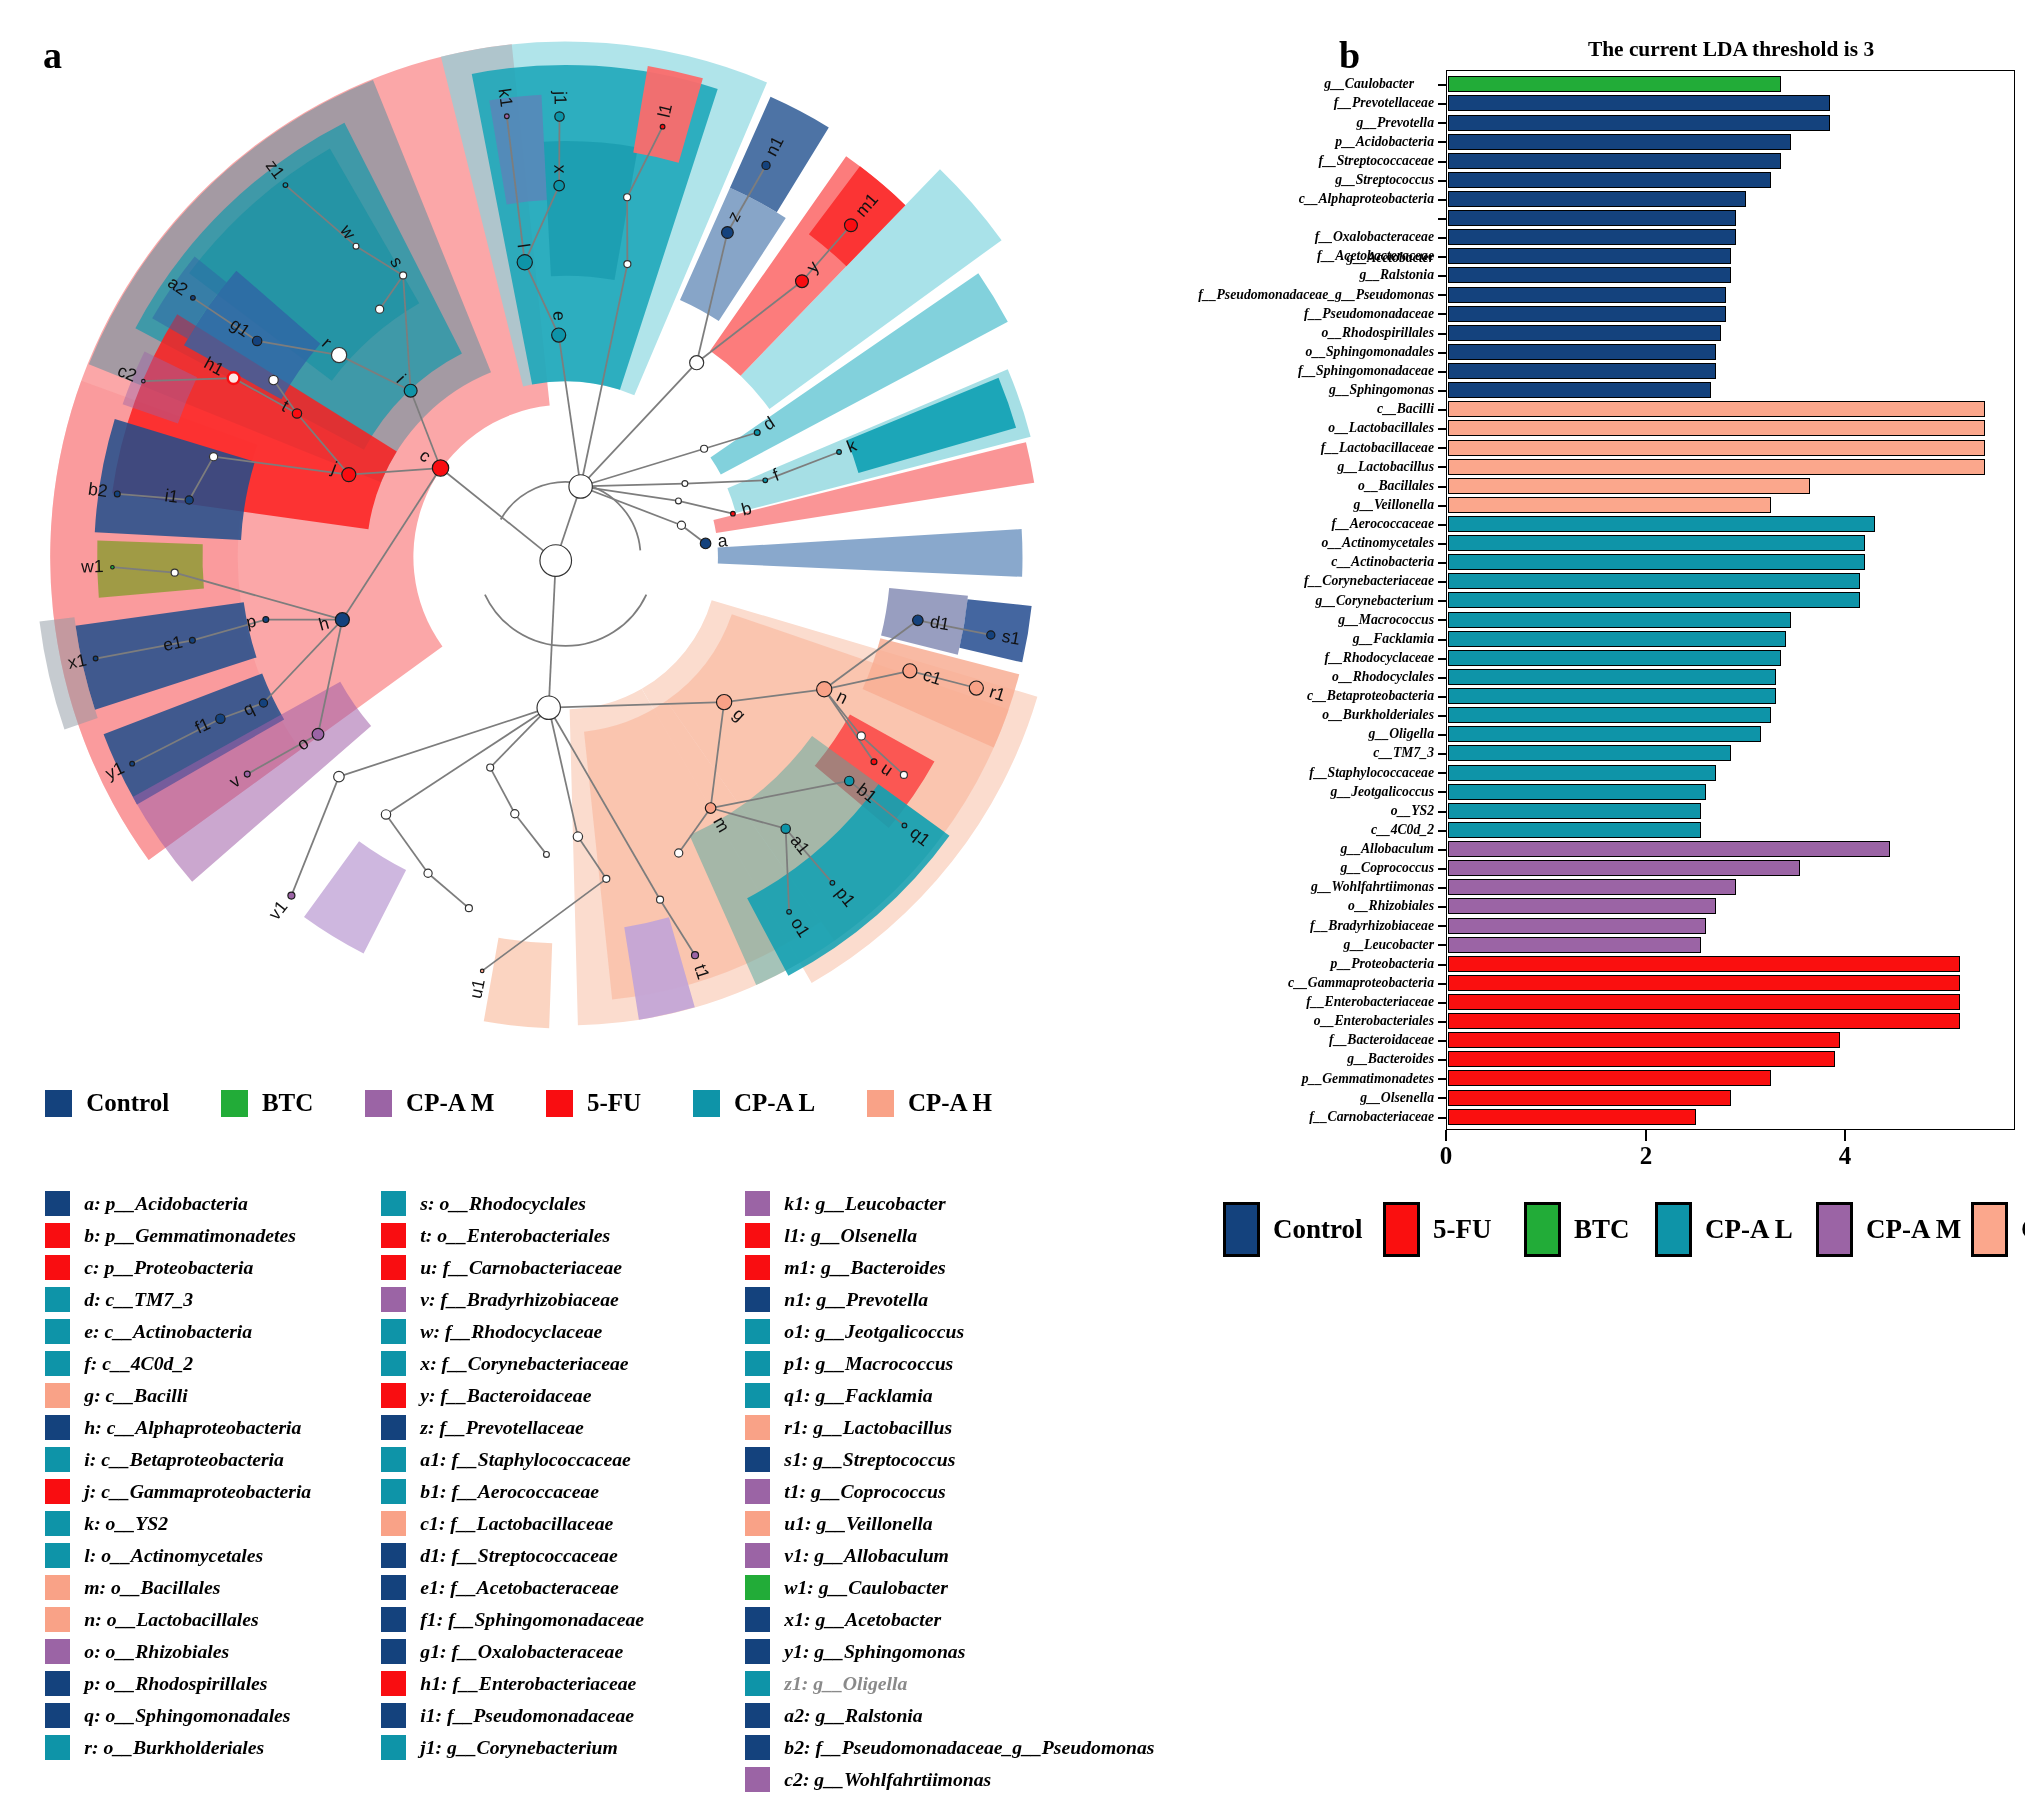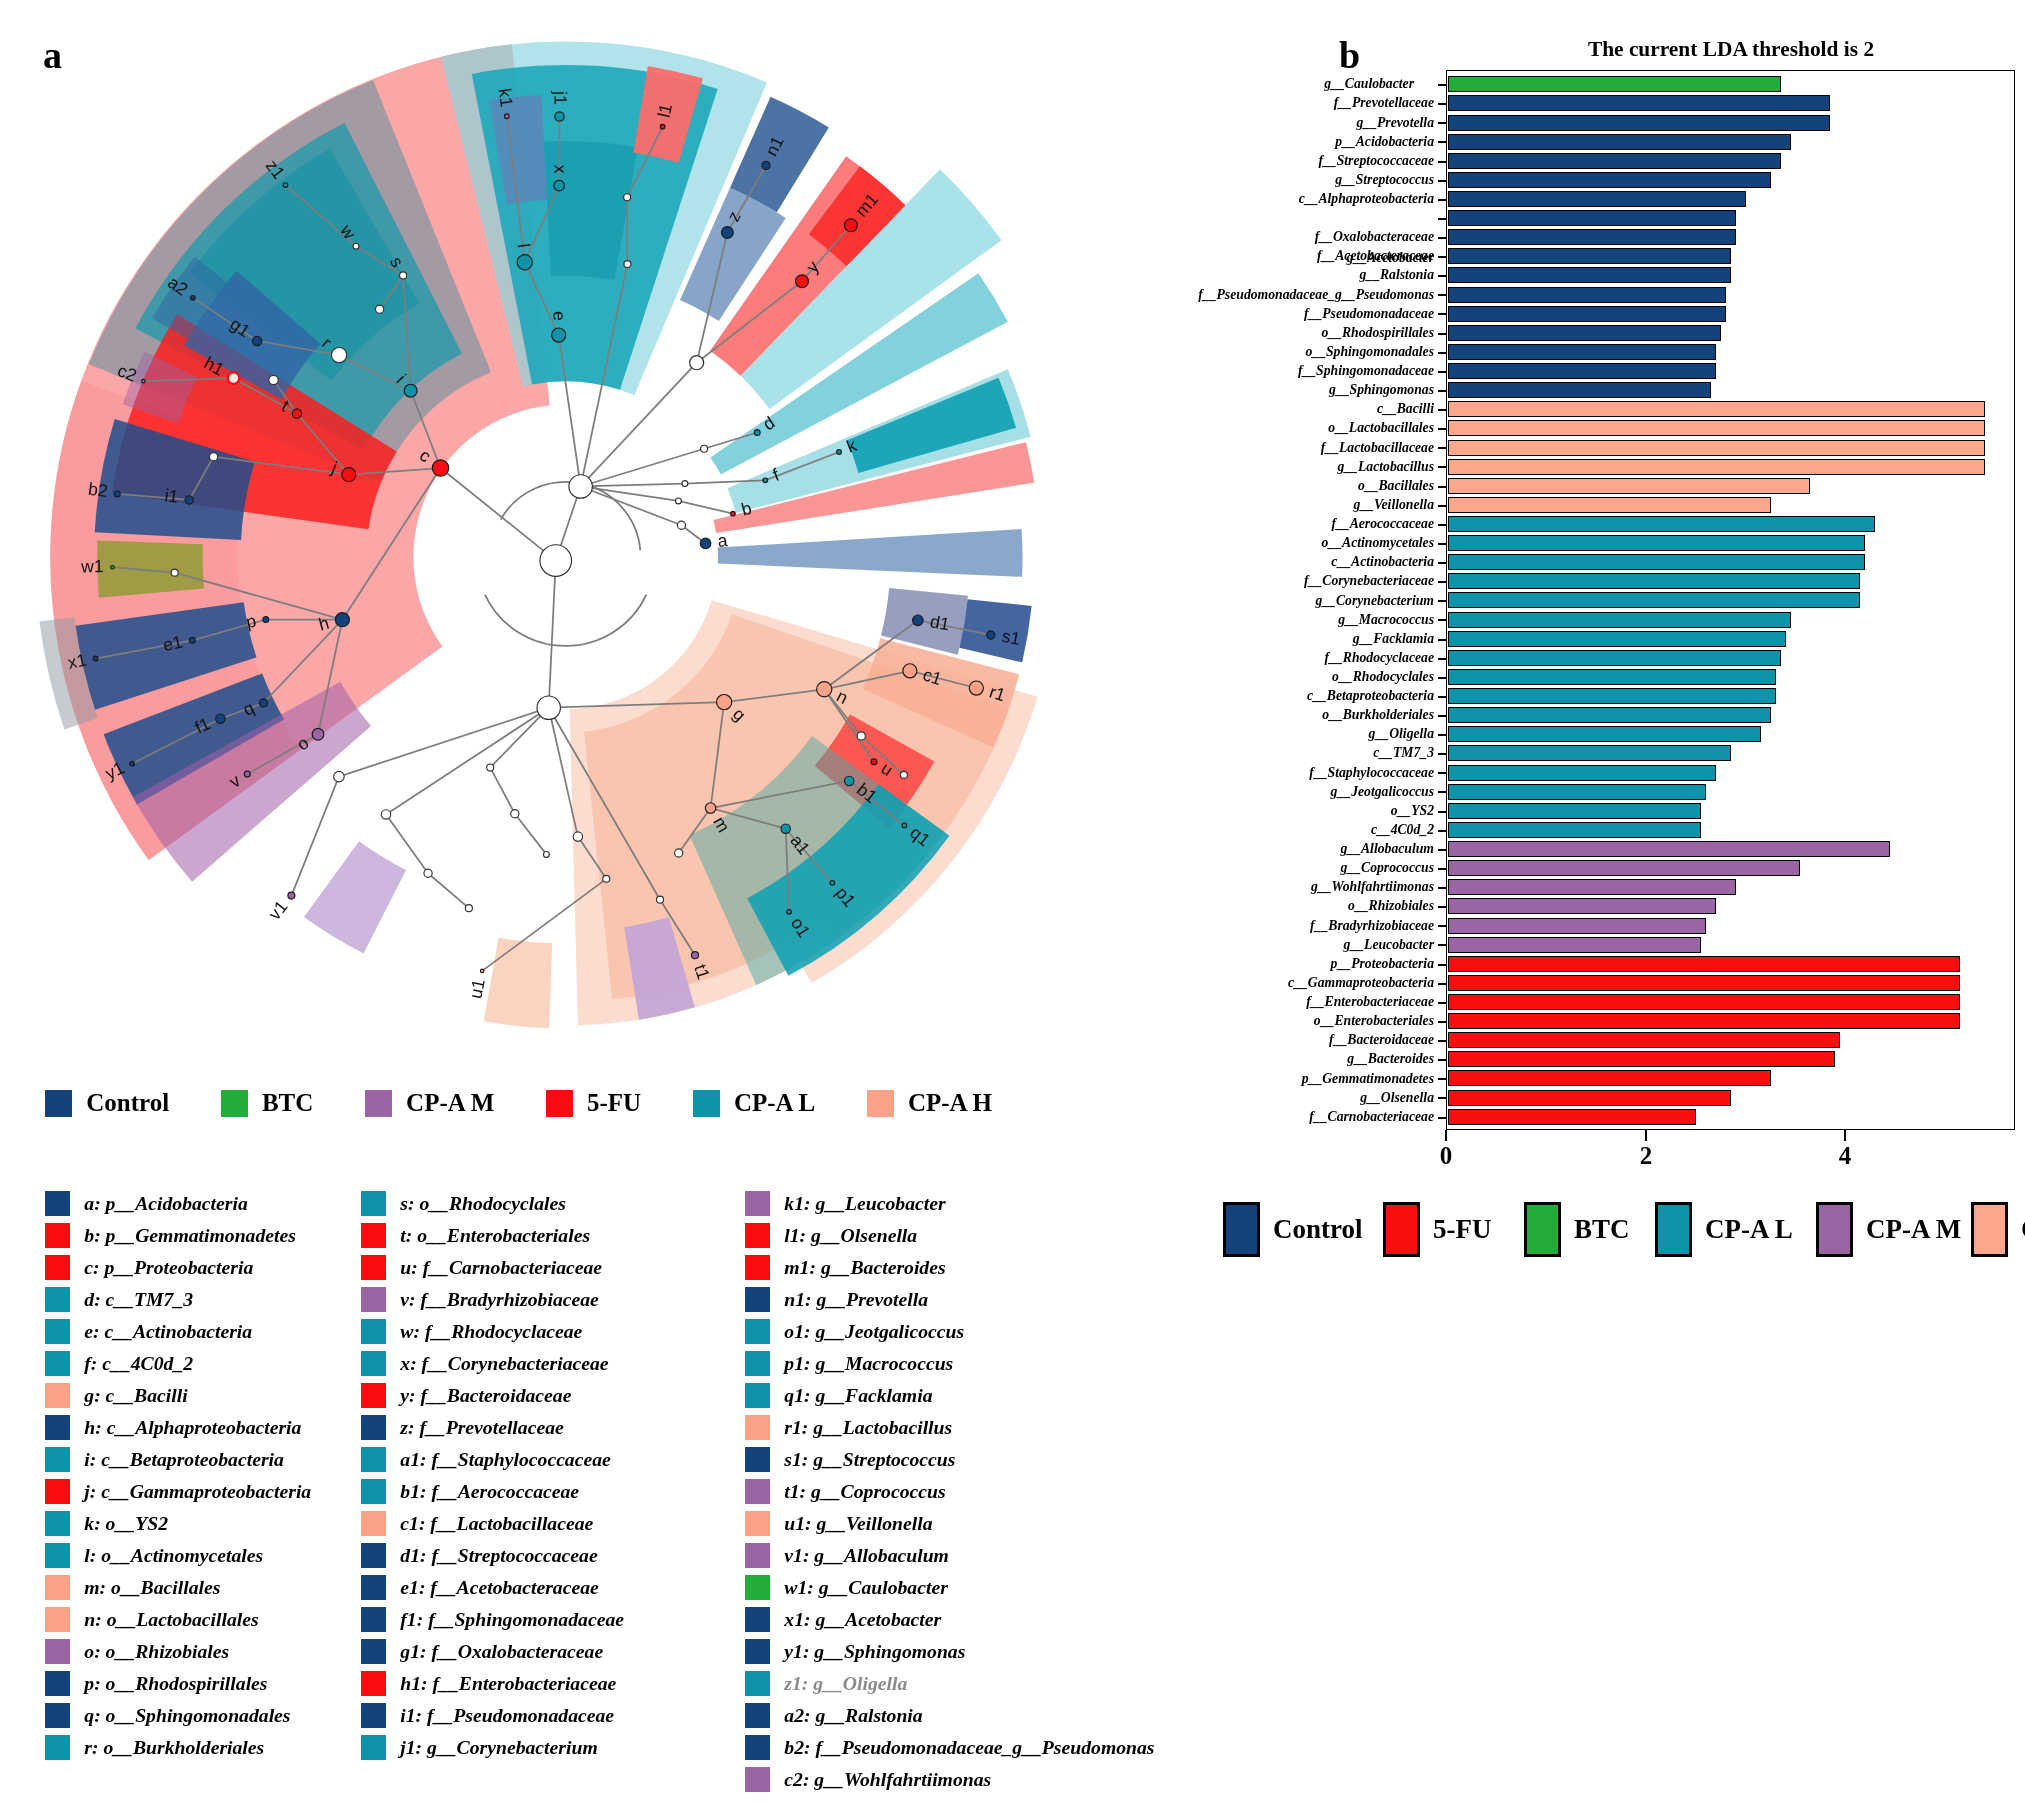--- a/index.html
+++ b/index.html
@@ -396,21 +396,21 @@
     </div>
     <div class="key-row">
       <div class="key-swatch" style="background: rgb(20, 66, 125);"></div>
       <div class="key-label">q: o__Sphingomonadales</div>
     </div>
     <div class="key-row">
       <div class="key-swatch" style="background: rgb(14, 148, 168);"></div>
       <div class="key-label">r: o__Burkholderiales</div>
     </div>
   </div>
-<div class="key-col" id="key-col2" style="left:361px;text-align:center;">
+<div class="key-col" id="key-col2" style="left:381px;text-align:center;">
     <div class="key-row">
       <div class="key-swatch" style="background: rgb(14, 148, 168);"></div>
       <div class="key-label">s: o__Rhodocyclales</div>
     </div>
     <div class="key-row">
       <div class="key-swatch" style="background: rgb(249, 13, 17);"></div>
       <div class="key-label">t: o__Enterobacteriales</div>
     </div>
     <div class="key-row">
       <div class="key-swatch" style="background: rgb(249, 13, 17);"></div>
@@ -549,21 +549,21 @@
     <div class="key-row">
       <div class="key-swatch" style="background: rgb(20, 66, 125);"></div>
       <div class="key-label">b2: f__Pseudomonadaceae_g__Pseudomonas</div>
     </div>
     <div class="key-row">
       <div class="key-swatch" style="background: rgb(155, 100, 165);"></div>
       <div class="key-label">c2: g__Wohlfahrtiimonas</div>
     </div>
   </div>
 
-<div id="pb-title">The current LDA threshold is 2</div>
+<div id="pb-title">The current LDA threshold is 3</div>
 <div id="plot-box" style="left: 1446px; top: 70px; width: 567px; height: 1058px;"></div>
 <div id="bars-layer">
     <div class="bar-row-label" style="left: 1074px; width: 340px; top: 76px;">g__Caulobacter</div>
     <div class="row-tick" style="left: 1438px; width: 8.3px; top: 84px;"></div>
     <div class="bar" title="g__Caulobacter: 3.35" style="left: 1448px; top: 76px; height: 13.8px; width: 331px; background: rgb(34, 172, 56);"></div>
     <div class="bar-row-label" style="left: 1094px; width: 340px; top: 95px;">f__Prevotellaceae</div>
     <div class="row-tick" style="left: 1438px; width: 8.3px; top: 103px;"></div>
     <div class="bar" title="f__Prevotellaceae: 3.85" style="left: 1448px; top: 95px; height: 13.8px; width: 380px; background: rgb(20, 66, 125);"></div>
     <div class="bar-row-label" style="left: 1094px; width: 340px; top: 115px;">g__Prevotella</div>
     <div class="row-tick" style="left: 1438px; width: 8.3px; top: 122px;"></div>

